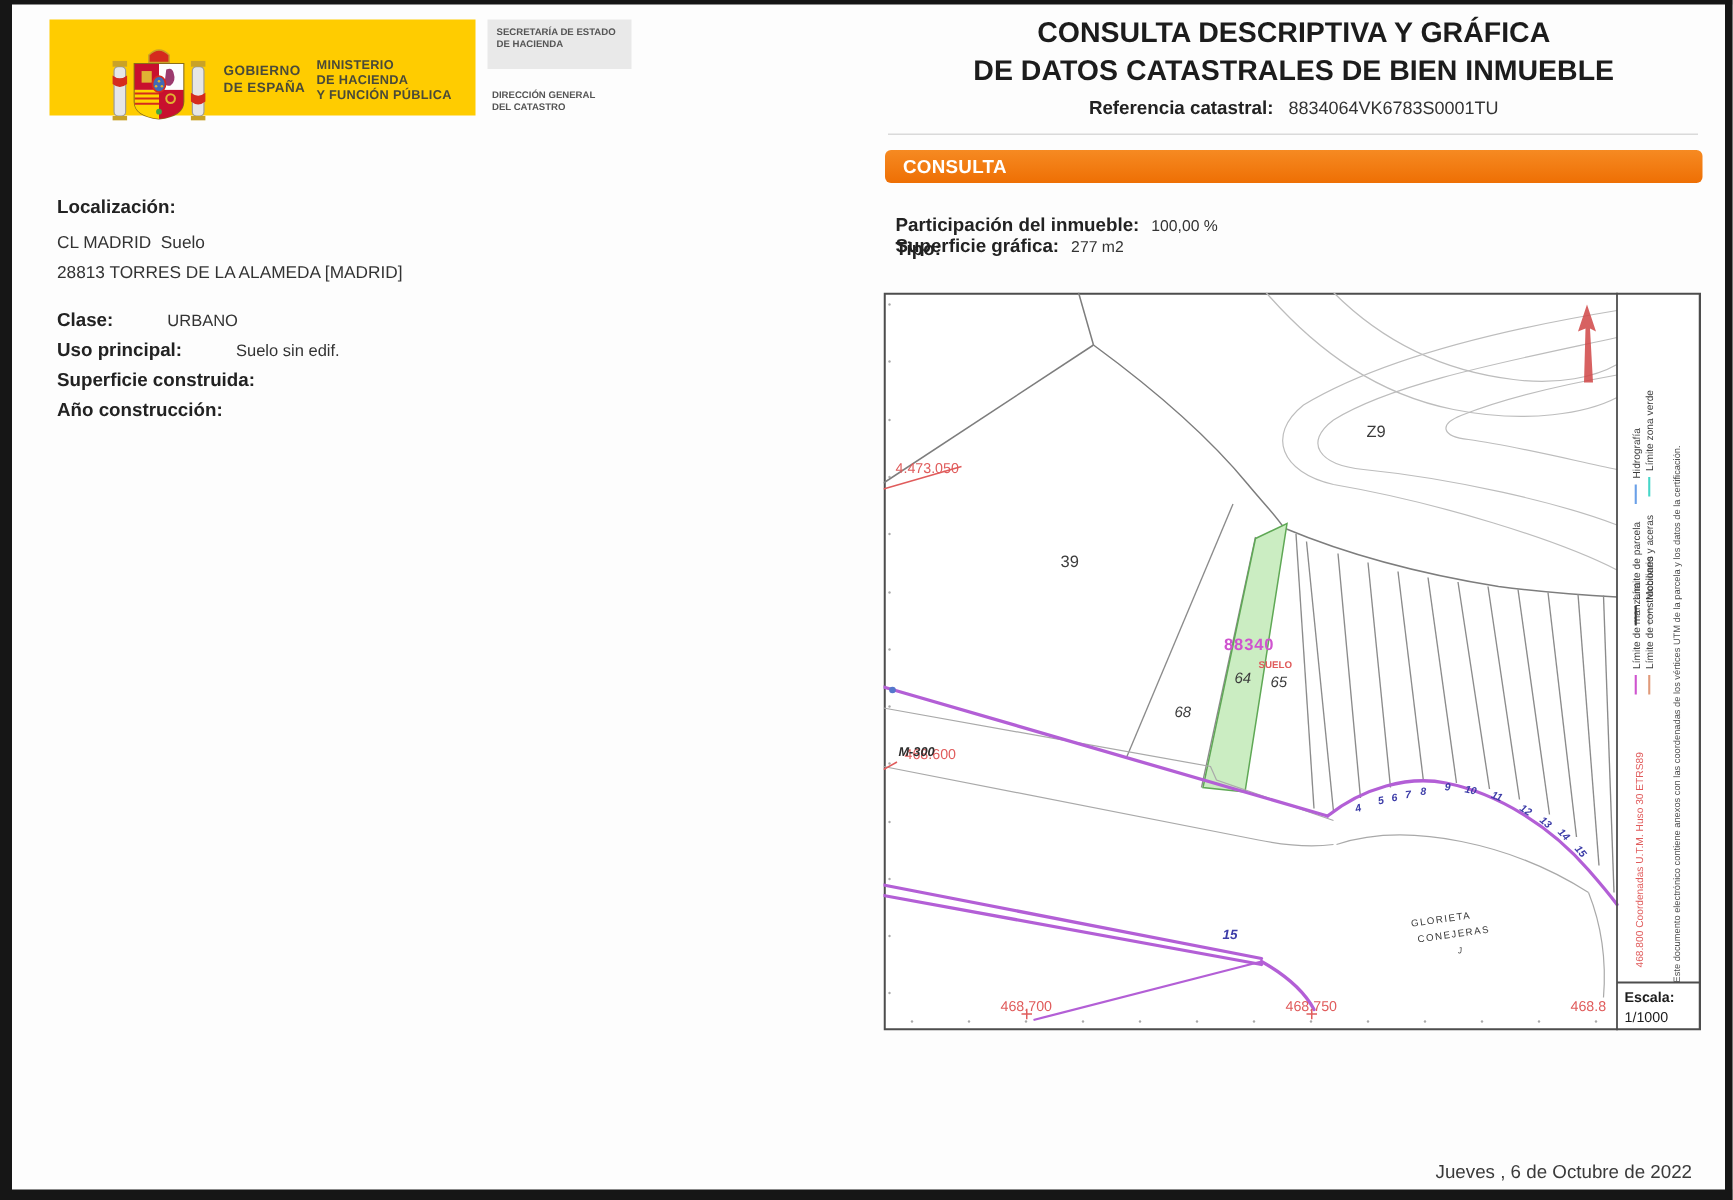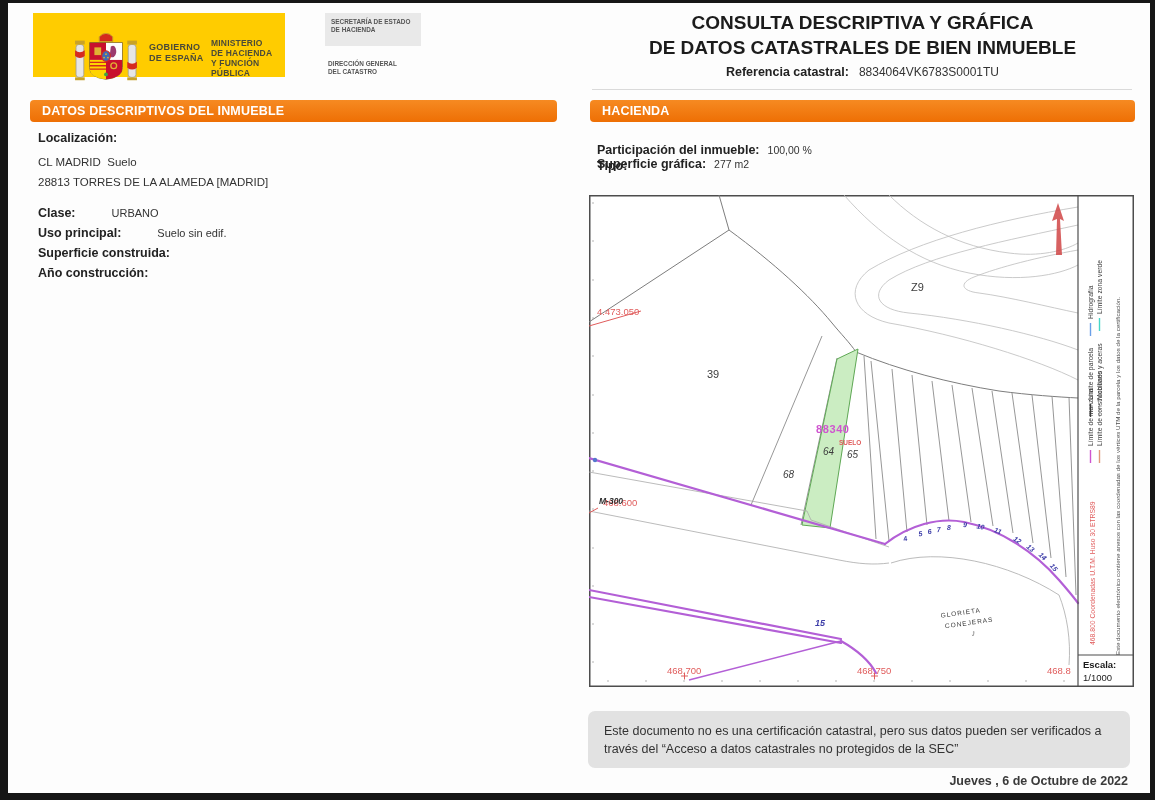--- a/index.html
+++ b/index.html
@@ -5,21 +5,21 @@
   html,body { margin:0; padding:0; background:#2b2b2b; }
   .page { position:relative; width:1155px; height:800px; background:#fdfdfd;
           font-family:"Liberation Sans", sans-serif; overflow:hidden; }
   .frame { position:absolute; background:#161616; z-index:60; }
   .f-left { left:0; top:0; width:8px; height:800px; }
   .f-top { left:0; top:0; width:1155px; height:3px; }
   .f-right { right:0; top:0; width:5px; height:800px; }
   .f-bottom { left:0; bottom:0; width:1155px; height:7px; }
 
   
-  .logo-box { position:absolute; left:33px; top:13px; width:252px; height:64px; background:var(--flag-yellow,#FFCC00); }
+  .logo-box { position:absolute; left:33px; top:13px; width:284px; height:64px; background:var(--flag-yellow,#FFCC00); }
   .gob-text { position:absolute; left:116px; top:29px; font-size:9px; font-weight:bold; color:#4a4a38; line-height:11px; letter-spacing:.3px; }
   .min-text { position:absolute; left:178px; top:25px; font-size:8.5px; font-weight:bold; color:#4a4a38; line-height:10px; letter-spacing:.2px; }
   .coat { position:absolute; left:40px; top:16px; }
   .secretaria-box { position:absolute; left:325px; top:13px; width:96px; height:33px; background:#e9e9e9; box-sizing:border-box; padding:5px 6px; font-size:6.4px; font-weight:bold; color:#555; line-height:8px; }
   .direccion-text { position:absolute; left:328px; top:60px; font-size:6.4px; font-weight:bold; color:#555; line-height:8px; }
   .title-wrap { position:absolute; left:590px; top:10px; width:545px; text-align:center; color:#1c1c1c; }
   .title-l1, .title-l2 { font-size:19px; font-weight:bold; line-height:25px; }
   .ref-row { margin-top:5px; font-size:12.5px; color:#222; }
   .ref-row .lbl { font-weight:bold; }
   .ref-row .val { margin-left:10px; font-size:12px; color:#333; }
@@ -60,21 +60,21 @@
   .leg { font-size:6.8px; fill:#3c3c3c; }
   .legsm { font-size:6.2px; fill:#4c4c4c; }
   .legred { font-size:6.8px; fill:var(--coord-red,#e05c5c); }
   .esc-lbl { font-size:9.5px; font-weight:bold; fill:#1c1c1c; }
   .esc-val { font-size:9.5px; fill:#1c1c1c; }
   .tick { fill:#aaa; }
 
   
   .disclaimer { position:absolute; left:588px; top:711px; width:542px; height:57px; background:#e2e2e2;
                 border-radius:7px; box-sizing:border-box; padding:11px 16px; font-size:12.5px; color:#333; line-height:1.45; }
-  .datestr { position:absolute; left:600px; top:774px; width:528px; text-align:right; font-size:12.5px; font-weight:bold; color:#3a3a3a; }
+  .datestr { position:absolute; left:600px; top:774px; width:528px; text-align:right; font-size:12.5px; font-weight:normal; color:#3a3a3a; }
 </style>
 </head>
 <body>
 
 <div class="page">
 
   <div class="frame f-left"></div>
   <div class="frame f-top"></div>
   <div class="frame f-right"></div>
   <div class="frame f-bottom"></div>
@@ -133,22 +133,21 @@
 
   <div class="title-wrap">
     <div class="title-l1">CONSULTA DESCRIPTIVA Y GRÁFICA</div>
     <div class="title-l2">DE DATOS CATASTRALES DE BIEN INMUEBLE</div>
     <div class="ref-row">
       <span class="lbl">Referencia catastral:</span><span class="val">8834064VK6783S0001TU</span>
     </div>
   </div>
   <div class="title-rule"></div>
 
-  <div class="bar" style="left:30px; top:100px; width:527px;">DATOS DESCRIPTIVOS DEL INMUEBLE</div>
-  <div class="bar" style="left:590px; top:100px; width:545px;">HACIENDA</div>
+  <div class="bar" style="left:590px; top:100px; width:545px;">CONSULTA</div>
 
   <div class="fline" style="top:131px;"><span class="lbl">Localización:</span></div>
   <div class="fline" style="top:156px;">CL MADRID&nbsp; Suelo</div>
   <div class="fline" style="top:176px;">28813 TORRES DE LA ALAMEDA [MADRID]</div>
   <div class="fline" style="top:206px;"><span class="lbl">Clase:</span><span class="val">URBANO</span></div>
   <div class="fline" style="top:226px;"><span class="lbl">Uso principal:</span><span class="val">Suelo sin edif.</span></div>
   <div class="fline" style="top:246px;"><span class="lbl">Superficie construida:</span></div>
   <div class="fline" style="top:266px;"><span class="lbl">Año construcción:</span></div>
 
   <div class="pline" style="top:127px;margin-top:30px;"><span class="lbl">Superficie gráfica:</span><span class="val">277 m2</span></div>
@@ -313,15 +312,14 @@
 
         <g>
           <line x1="489" y1="460" x2="544" y2="460" stroke="#4d4d4d" stroke-width="1.2"></line>
           <text class="esc-lbl" x="494" y="473">Escala:</text>
           <text class="esc-val" x="494" y="486">1/1000</text>
         </g>
       </g>
     </svg>
   </div>
 
-  <div class="disclaimer">Este documento no es una certificación catastral, pero sus datos pueden ser verificados a través del “Acceso a datos catastrales no protegidos de la SEC”</div>
   <div class="datestr">Jueves , 6 de Octubre de 2022</div>
 </div>
 
 </body></html>

